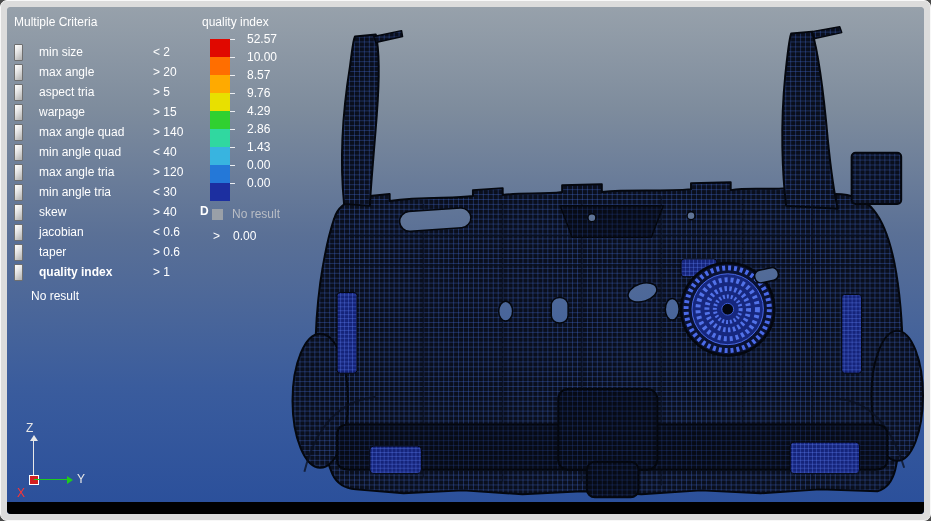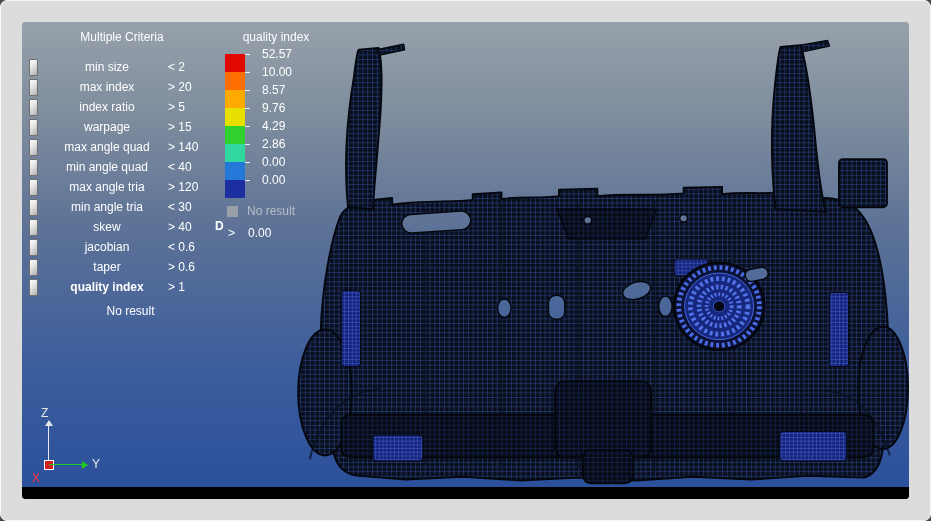--- a/index.html
+++ b/index.html
@@ -1,20 +1,19 @@
 <!DOCTYPE html>
 <html><head>
 <meta charset="utf-8">
 <style>
   html,body{margin:0;padding:0;background:#4a4a4a;}
   .frame{
     position:relative;width:931px;height:521px;box-sizing:border-box;
-    background:#dcdcdc;border:1px solid #f8f8f8;border-radius:7px;padding:21px;
+    background:#dcdcdc;border:1px solid #f8f8f8;border-radius:7px;padding:6px;
     font-family:"Liberation Sans",sans-serif;
-    text-align:center;
   }
   .viewport{
     position:relative;width:100%;height:100%;border-radius:4px;overflow:hidden;
     background:linear-gradient(180deg,#97a1ab 0%,#7e8c9d 20%,#5a7096 45%,#3a5c9d 75%,#2a4f9b 100%);
   }
   svg.scene{position:absolute;left:0;top:0;width:100%;height:100%;}
   .panel{position:absolute;color:#fff;font-size:12px;line-height:14px;}
   .criteria-panel{left:7px;top:5px;width:186px;}
   .panel-title{height:20px;line-height:20px;margin-bottom:10px;white-space:nowrap;}
   .crit-row{display:flex;align-items:center;height:20px;gap:8px;}
@@ -151,26 +150,26 @@
     <div class="panel criteria-panel">
       <div class="panel-title">Multiple Criteria</div>
       <div>
           <div class="crit-row">
             <span class="crit-check"></span>
             <span class="crit-label">min size</span>
             <span class="crit-value">&lt; 2</span>
           </div>
           <div class="crit-row">
             <span class="crit-check"></span>
-            <span class="crit-label">max index</span>
+            <span class="crit-label">max angle</span>
             <span class="crit-value">&gt; 20</span>
           </div>
           <div class="crit-row">
             <span class="crit-check"></span>
-            <span class="crit-label">index ratio</span>
+            <span class="crit-label">aspect tria</span>
             <span class="crit-value">&gt; 5</span>
           </div>
           <div class="crit-row">
             <span class="crit-check"></span>
             <span class="crit-label">warpage</span>
             <span class="crit-value">&gt; 15</span>
           </div>
           <div class="crit-row">
             <span class="crit-check"></span>
             <span class="crit-label">max angle quad</span>
@@ -241,20 +240,25 @@
           </div>
           <div class="leg-row">
             <span class="leg-swatch" style="background:#30d030"></span>
             <span class="leg-tick"></span>
             <span class="leg-value">4.29</span>
           </div>
           <div class="leg-row">
             <span class="leg-swatch" style="background:#30d8a0"></span>
             <span class="leg-tick"></span>
             <span class="leg-value">2.86</span>
+          </div>
+          <div class="leg-row">
+            <span class="leg-swatch" style="background:#38b4e0"></span>
+            <span class="leg-tick"></span>
+            <span class="leg-value">1.43</span>
           </div>
           <div class="leg-row">
             <span class="leg-swatch" style="background:#2478d8"></span>
             <span class="leg-tick"></span>
             <span class="leg-value">0.00</span>
           </div>
           <div class="leg-row">
             <span class="leg-swatch" style="background:#1c2fa0"></span>
             <span class="leg-tick"></span>
             <span class="leg-value">0.00</span>

